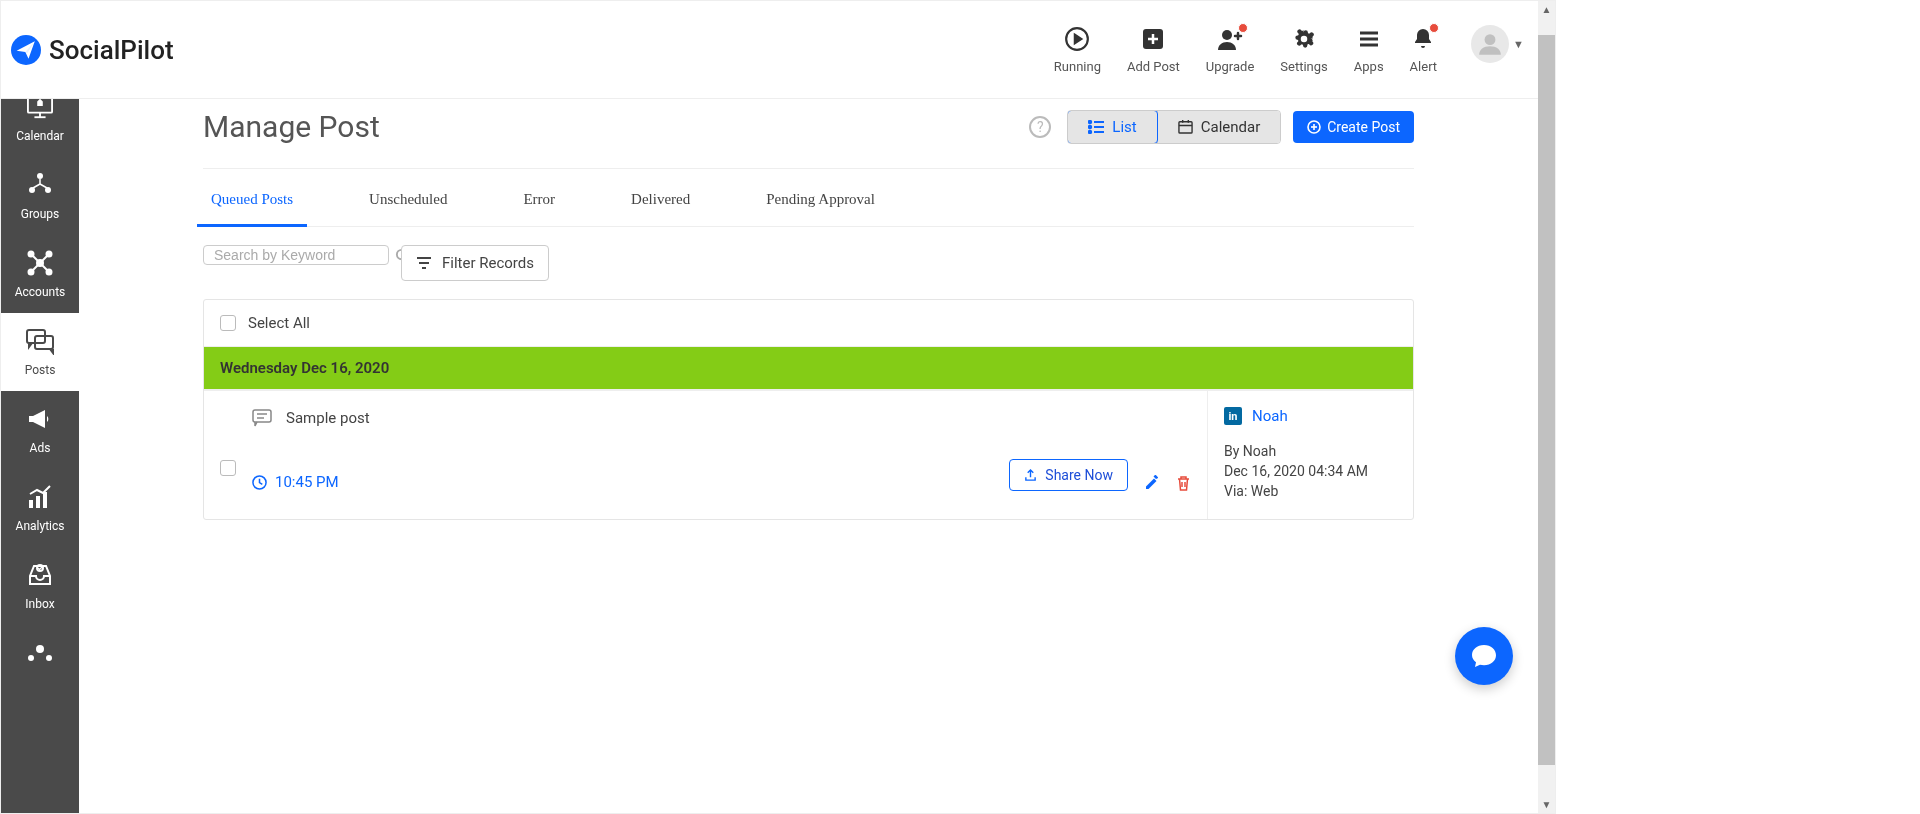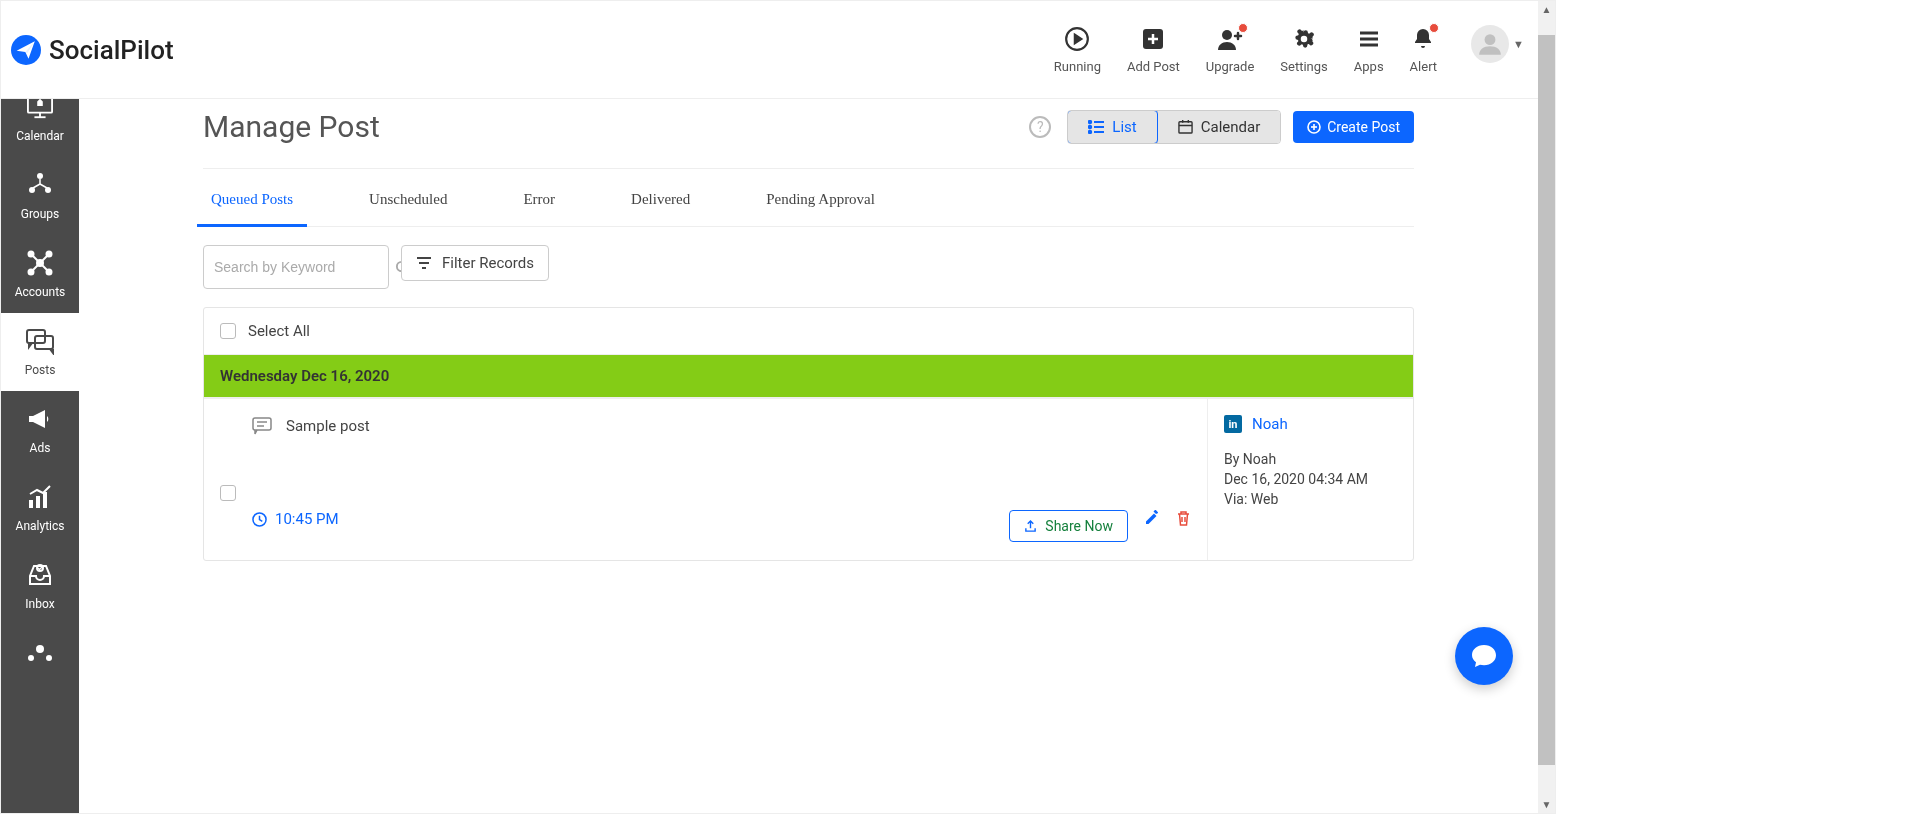--- a/index.html
+++ b/index.html
@@ -268,21 +268,21 @@
     display: flex;
     gap: 12px;
     padding: 18px 0;
   }
   .search-box {
     display: flex;
     align-items: center;
     border: 1px solid #ccc;
     border-radius: 4px;
     padding: 0 10px;
-    height: 44px;
+    height: 20px;
     width: 186px;
   }
   .search-box input {
     border: none;
     outline: none;
     font-size: 14px;
     flex: 1;
     background: transparent;
   }
   .search-box input::placeholder { color: #aaa; }
@@ -351,37 +351,37 @@
   }
   .post-text-row {
     display: flex;
     align-items: center;
     gap: 14px;
     font-size: 15px;
     color: #444;
   }
   .post-footer {
     display: flex;
-    align-items: flex-start;
-    margin-top: 75px;
+    align-items: flex-end;
+    margin-top: 32px;
   }
   .post-time {
     display: flex;
     align-items: center;
     gap: 8px;
     color: #0c66ff;
     font-size: 15px;
   }
   .post-footer-spacer { flex: 1; }
   .share-now-btn {
     display: flex;
     align-items: center;
     gap: 8px;
     border: 1px solid #0c66ff;
-    color: #15803d;
+    color: #1d4ed8;
     border-radius: 4px;
     padding: 7px 14px;
     font-size: 14px;
     cursor: pointer;
   }
   .action-icon {
     margin-left: 16px;
     cursor: pointer;
     display: flex;
     align-items: center;

